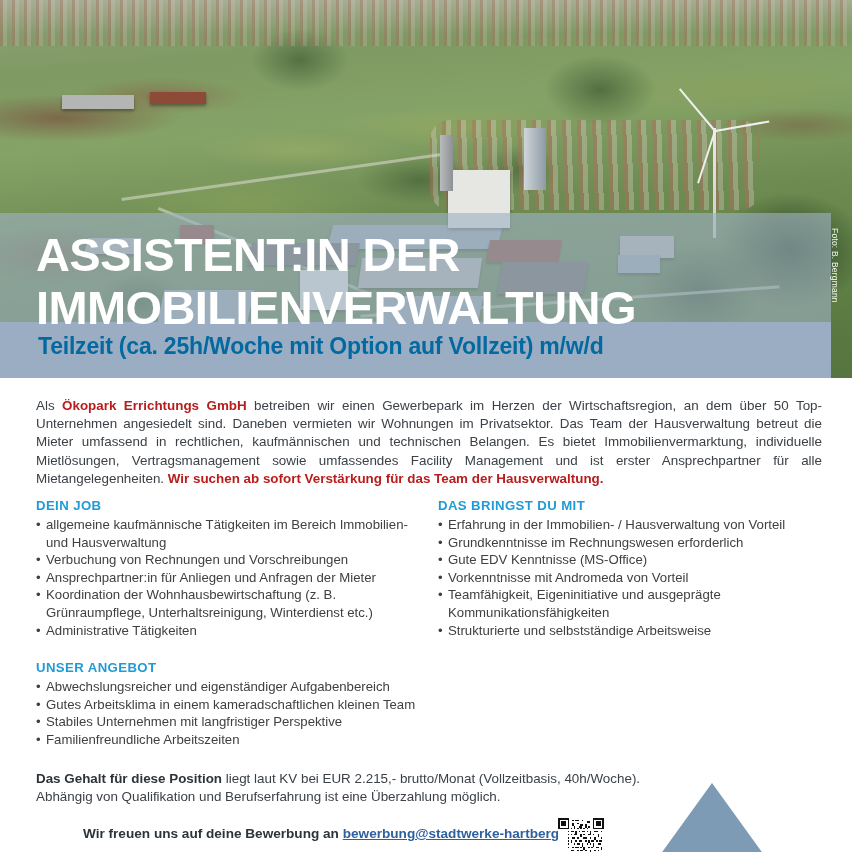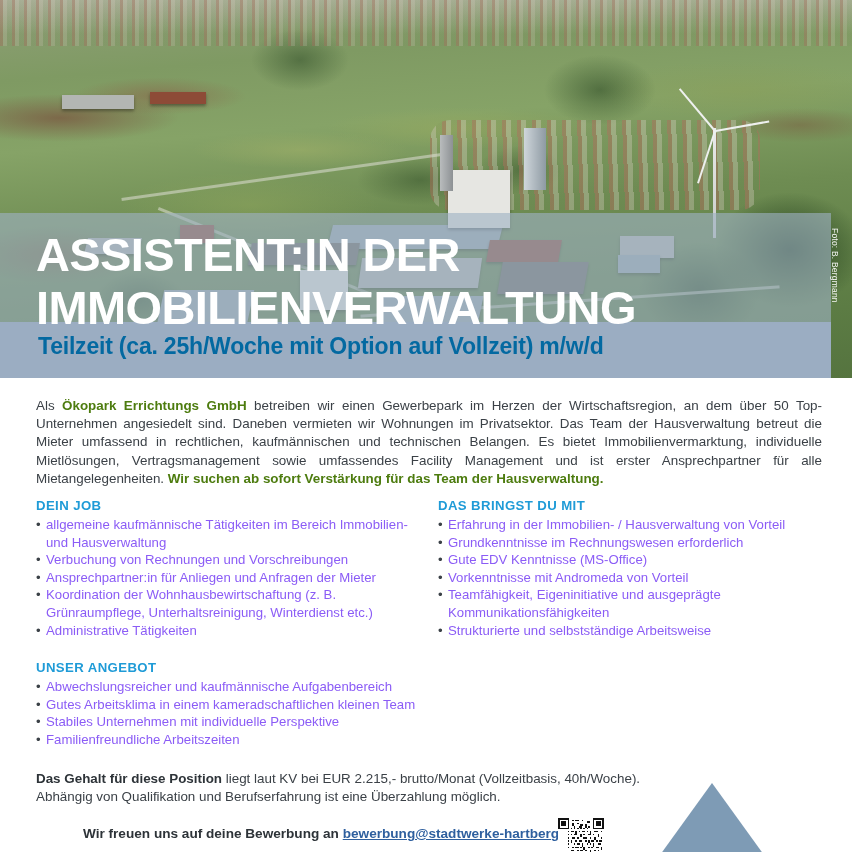--- a/index.html
+++ b/index.html
@@ -191,21 +191,21 @@
   }
   .intro {
     position: absolute;
     left: 36px; top: 19px;
     width: 786px;
     font-size: 13.4px;
     line-height: 18.2px;
     color: #3b4147;
     text-align: justify;
   }
-  .intro b { font-weight: bold; color: #4d7c0f; }
+  .intro b { font-weight: bold; color: #b91c1c; }
 
   .col-left {
     position: absolute;
     left: 36px; top: 120px;
     width: 390px;
   }
   .col-right {
     position: absolute;
     left: 438px; top: 120px;
     width: 396px;
@@ -226,21 +226,21 @@
   ul.bullets {
     list-style: none;
     margin: 0;
     padding: 0;
   }
   ul.bullets li {
     position: relative;
     padding-left: 10px;
     font-size: 13.2px;
     line-height: 17.6px;
-    color: #8b5cf6;
+    color: #404040;
   }
   ul.bullets li::before {
     content: "•";
     position: absolute;
     left: 0;
     top: 0;
     color: #3b4147;
   }
 
   .salary {
@@ -362,23 +362,23 @@
           <li>Gute EDV Kenntnisse (MS-Office)</li>
           <li>Vorkenntnisse mit Andromeda von Vorteil</li>
           <li>Teamfähigkeit, Eigeninitiative und ausgeprägte Kommunikationsfähigkeiten</li>
           <li>Strukturierte und selbstständige Arbeitsweise</li>
         </ul>
     </div>
 
     <div class="col-offer">
       <div class="sec-head">UNSER ANGEBOT</div>
       <ul class="bullets">
-          <li>Abwechslungsreicher und kaufmännische Aufgabenbereich</li>
+          <li>Abwechslungsreicher und eigenständiger Aufgabenbereich</li>
           <li>Gutes Arbeitsklima in einem kameradschaftlichen kleinen Team</li>
-          <li>Stabiles Unternehmen mit individuelle Perspektive</li>
+          <li>Stabiles Unternehmen mit langfristiger Perspektive</li>
           <li>Familienfreundliche Arbeitszeiten</li>
         </ul>
     </div>
 
     <div class="salary"><b>Das Gehalt für diese Position</b> liegt laut KV bei EUR 2.215,- brutto/Monat (Vollzeitbasis, 40h/Woche). Abhängig von Qualifikation und Berufserfahrung ist eine Überzahlung möglich.</div>
 
     <div class="apply">
       <span>Wir freuen uns auf deine Bewerbung an </span><a class="mail" href="#">bewerbung@stadtwerke-hartberg.at</a>
     </div>
   </div>

